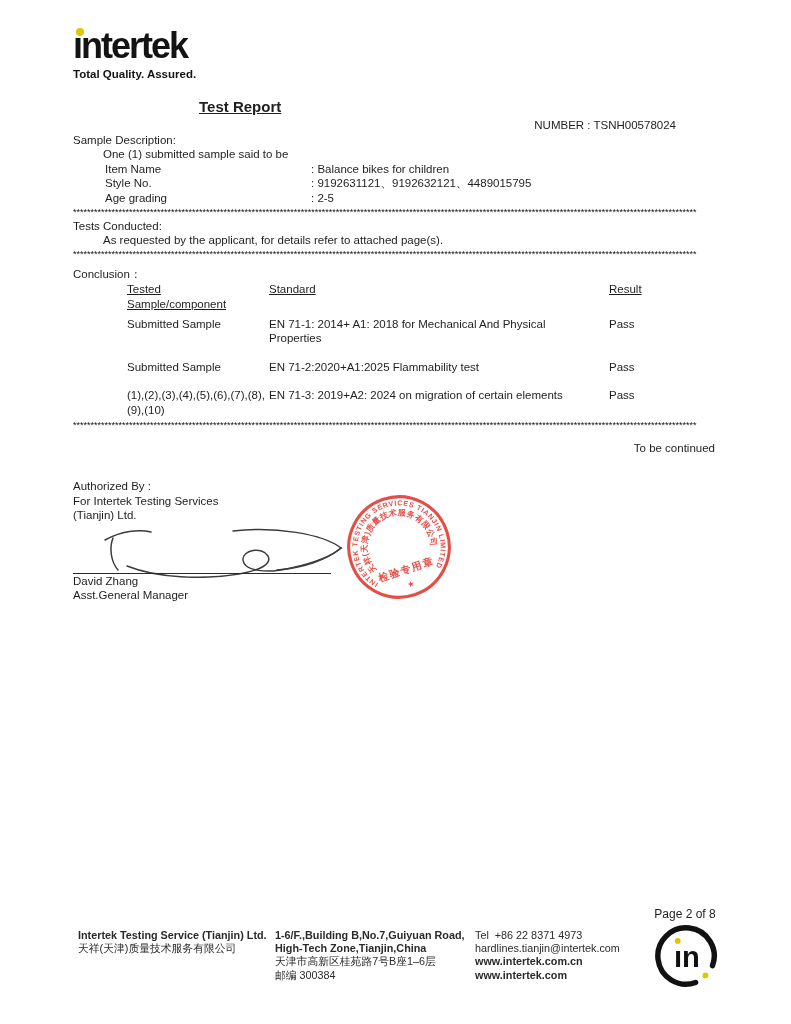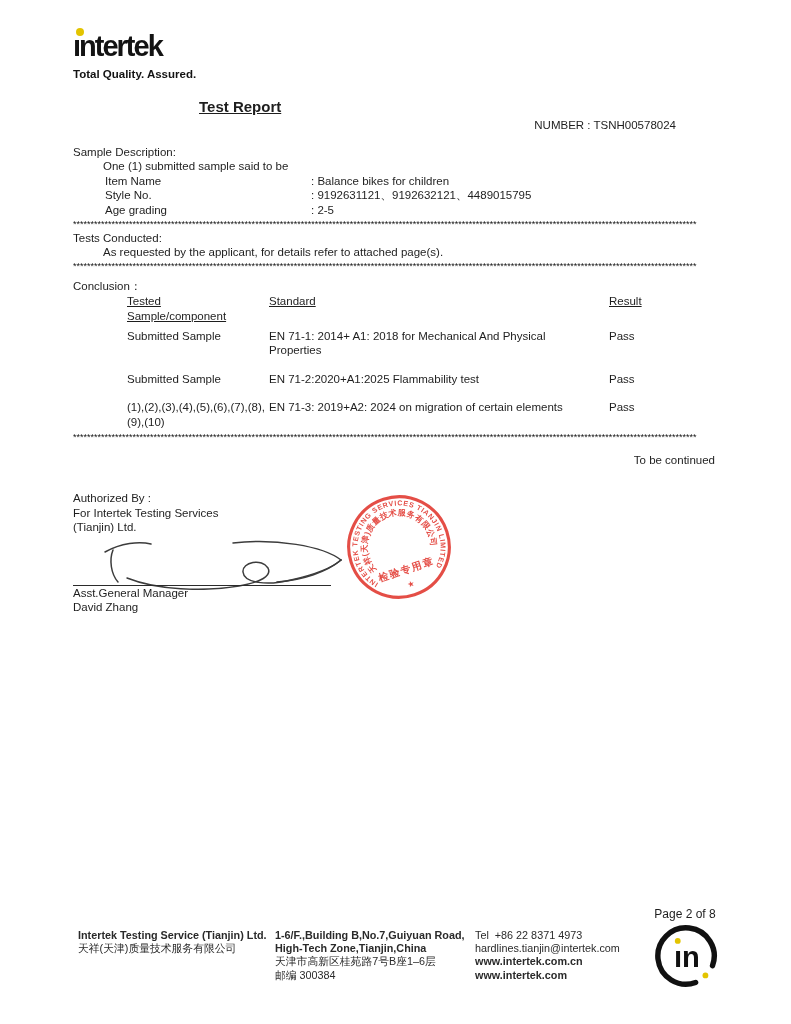--- a/index.html
+++ b/index.html
@@ -16,21 +16,21 @@
   .content {
     position: absolute;
     left: 73px; top: 0;
     width: 642px;
   }
   
   .logo-block { margin-top: 25px; }
   .wordmark {
     position: relative;
     display: inline-block;
-    font-size: 29px;
+    font-size: 36px;
     font-weight: bold;
     letter-spacing: -2px;
     line-height: 42px;
     color: #131313;
   }
   .wordmark .i-dot {
     position: absolute;
     left: 3px; top: 3px;
     width: 8px; height: 8px;
     border-radius: 50%;
@@ -60,21 +60,21 @@
     line-height: 9px;
     letter-spacing: 0;
     white-space: nowrap;
     overflow: hidden;
     height: 9px;
     margin: 2px 0 2px 0;
     color: #111;
   }
   .mt3 { margin-top: 3px; }
   .mt8 { margin-top: 8px; }
-  .mt12 { margin-top: 12px; }
+  .mt12 { }
   
   .ctable { padding-left: 40px; margin-top: 1px; }
   .crow { display: flex; margin-left: 14px; }
   .c1 { width: 142px; flex: 0 0 142px; padding-right: 4px; }
   .c2 { width: 340px; flex: 0 0 340px; padding-right: 8px; }
   .c3 { flex: 1; }
   .u { text-decoration: underline; }
   .rowgap1 { margin-top: 5px; }
   .rowgap { margin-top: 14px; }
   .tbc { text-align: right; margin-top: 11px; }
@@ -195,22 +195,22 @@
             <path d="M14,22 C30,13 48,11 60,14"></path>
             <path d="M22,20 C18,30 20,44 27,52"></path>
             <path d="M36,48 C66,60 112,62 148,56 C170,52 181,46 177,38 C171,28 151,32 152,42 C153,53 176,56 200,50 C222,45 241,38 250,30"></path>
             <path d="M250,30 C232,16 184,8 142,13"></path>
             <path d="M250,30 C236,42 212,50 186,52"></path>
           </g>
         </svg>
         <div class="sig-line"></div>
       </div>
 
+      <div>David Zhang</div>
       <div>Asst.General Manager</div>
-      <div>David Zhang</div>
     </div>
 
   </div>
 
   <svg class="stamp" viewBox="0 0 120 120">
     <defs>
       <path id="ringArc" d="M 29.6,90.4 A 43,43 0 1 1 90.4,90.4" fill="none"></path>
       <path id="innerArc" d="M 31.4,76.5 A 33,33 0 1 1 88.6,76.5" fill="none"></path>
     </defs>
     <g transform="rotate(-18 60 60)" fill="#e23b33">

